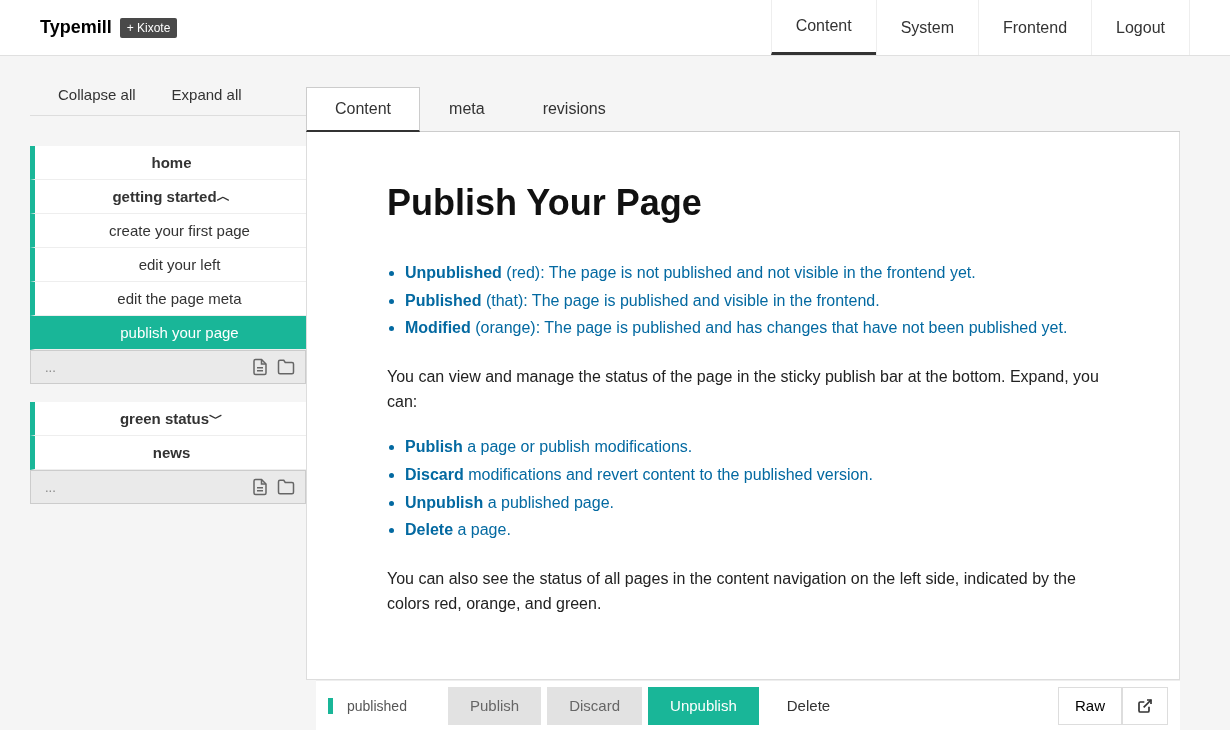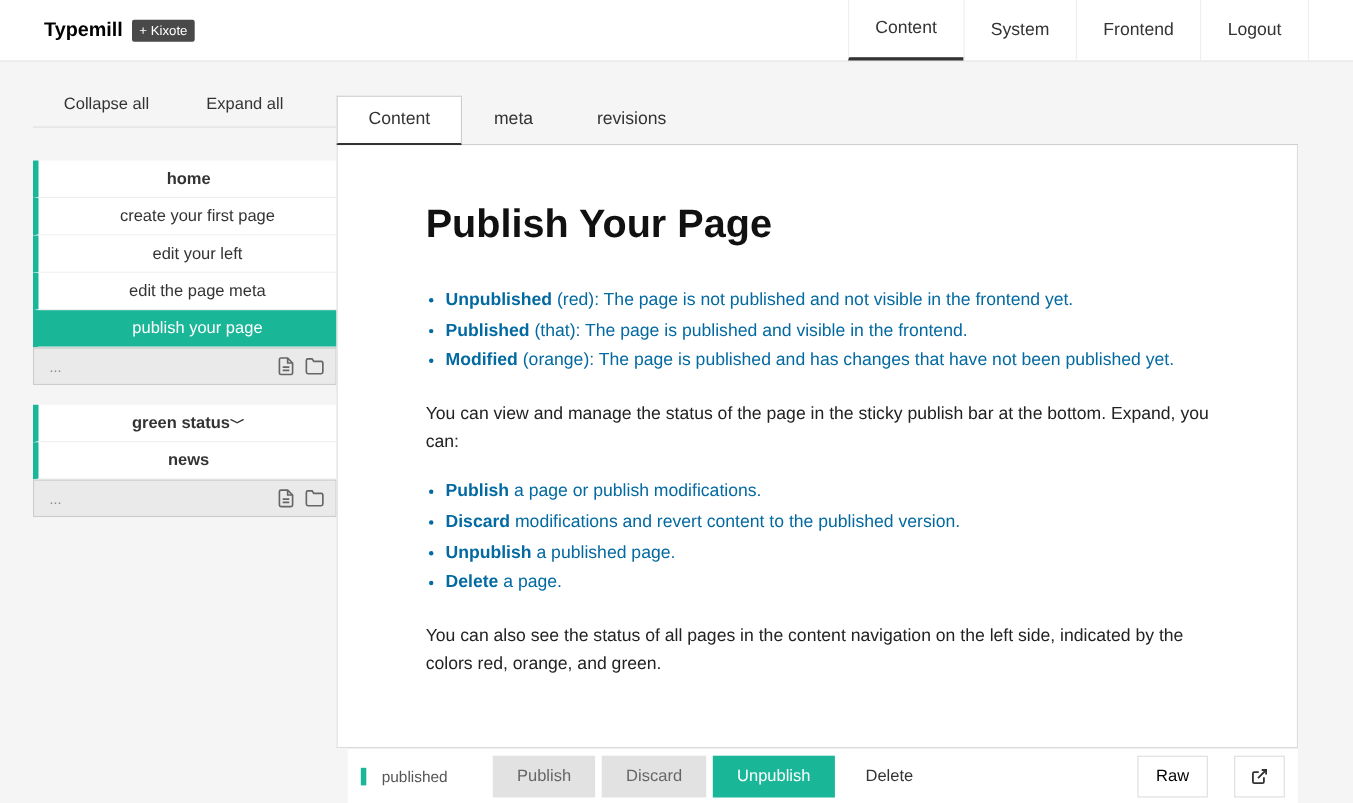--- a/index.html
+++ b/index.html
@@ -32,21 +32,21 @@
       padding: 0 24px; display: flex; align-items: center;
       font-size: 16px; color: #333; cursor: pointer;
       border-left: 1px solid #eee;
     }
     .topnav-item.active { border-bottom: 3px solid #333; }
     .topnav-item:last-child { border-right: 1px solid #eee; margin-right: 40px; }
 
     .main { display: flex; }
     .sidebar { width: 306px; padding: 30px 0 0 30px; }
     .tree-controls {
-      display: flex; gap: 52px; padding: 0 0 12px 28px;
+      display: flex; gap: 36px; padding: 0 0 12px 28px;
       border-bottom: 1px solid #ddd; font-size: 15px; color: #333;
       margin-bottom: 30px;
     }
     .tree-controls span { cursor: pointer; }
     .tree { }
     .tree-item {
       display: flex; align-items: center; justify-content: center;
       height: 34px; background: #fff; border-left: 5px solid #19b698;
       border-bottom: 1px solid #eee; padding: 0 12px 0 14px;
       font-size: 15px; cursor: pointer;
@@ -96,21 +96,21 @@
       font-size: 14px; color: #555; width: 120px;
     }
     .publish-btns { display: flex; gap: 6px; }
     .btn {
       height: 38px; padding: 0 22px; font-size: 15px; border: none;
       cursor: pointer; display: flex; align-items: center; background: #fff;
     }
     .btn.disabled { background: #e2e2e2; color: #666; }
     .btn.primary { background: #19b698; color: #fff; }
     .btn.plain { background: #fff; color: #333; }
-    .publish-right { margin-left: auto; display: flex; gap: 24px; padding-left: 12px; }
+    .publish-right { margin-left: auto; display: flex; gap: 0; padding-left: 12px; }
     .btn.bordered { border: 1px solid #ddd; padding: 0 16px; }
     .btn.icon-only { width: 46px; padding: 0; justify-content: center; }
     .ext-icon { width: 16px; height: 16px; }
   </style>
 </head>
 <body>
 
 <div class="header">
   <div class="brand">
     <span class="brand-name">Typemill</span>
@@ -127,20 +127,24 @@
 <div class="main">
   <div class="sidebar">
     <div class="tree-controls">
       <span>Collapse all</span>
       <span>Expand all</span>
     </div>
     <div class="tree">
       <div class="tree-item bold">
           <span>home</span>
         </div>
+      <div class="tree-item bold">
+        <span>getting started</span>
+        <span class="chevron">︿</span>
+      </div>
       <div class="tree-item child">
           <span>create your first page</span>
         </div>
       <div class="tree-item child">
           <span>edit your left</span>
         </div>
       <div class="tree-item child">
           <span>edit the page meta</span>
         </div>
       <div class="tree-item child active">

